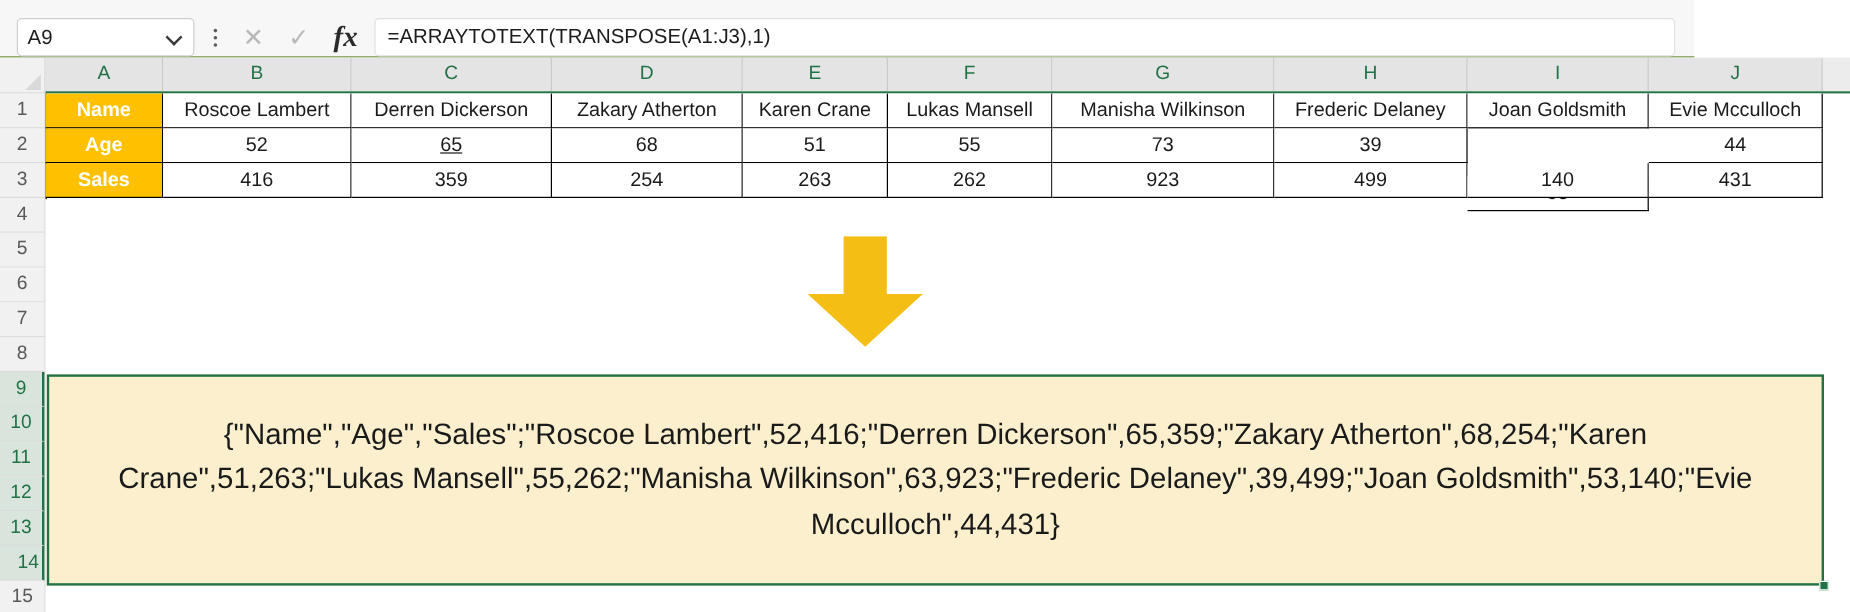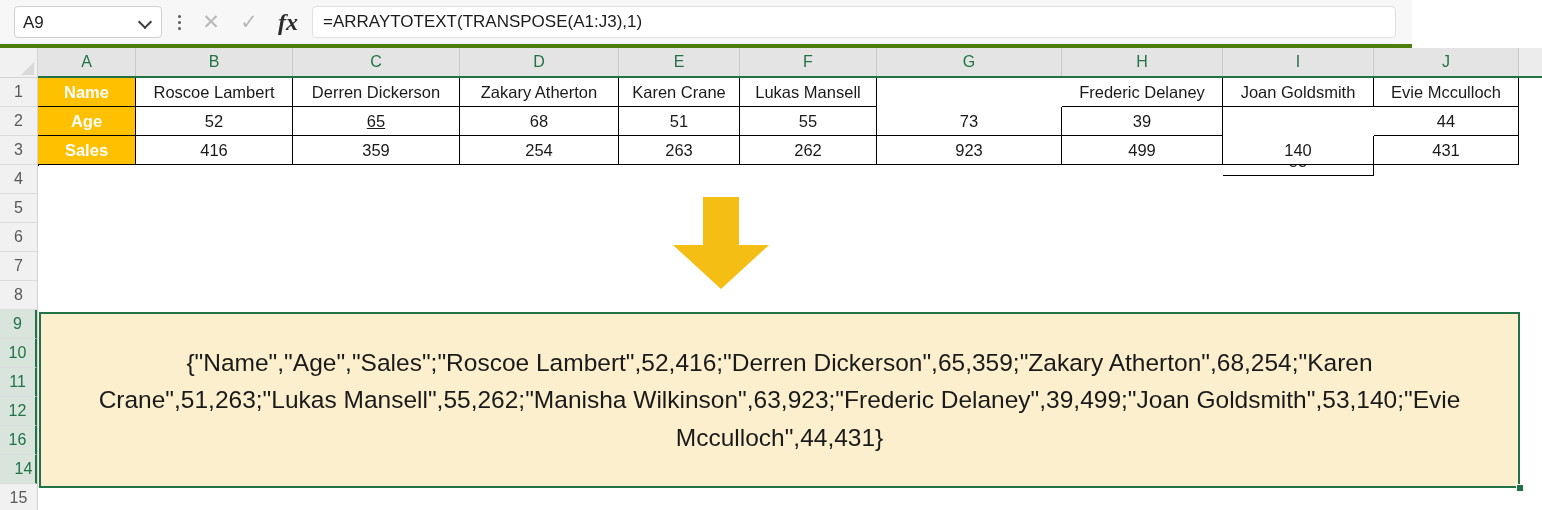--- a/index.html
+++ b/index.html
@@ -13,23 +13,23 @@
     -webkit-font-smoothing: antialiased;
   }
 
   
   .formula-strip {
     position: absolute;
     left: 0; top: 0;
     width: 1412px; height: 48px;
     background: #f7f7f7;
     display: flex;
-    align-items: center;
+    align-items: flex-end;
     padding: 0 8px;
-    border-bottom: 4px solid #4d7c0f;
+    border-bottom: 1px solid #4d7c0f;
   }
 
   .name-box {
     width: 148px;
     height: 32px;
     background: #ffffff;
     border: 1px solid #d0d0d0;
     border-radius: 4px;
     display: flex;
     align-items: center;
@@ -324,21 +324,21 @@
       <div class="rowhead" style="top: 58px; height: 29px;">3</div>
       <div class="rowhead" style="top: 87px; height: 29px;">4</div>
       <div class="rowhead" style="top: 116px; height: 29px;">5</div>
       <div class="rowhead" style="top: 145px; height: 29px;">6</div>
       <div class="rowhead" style="top: 174px; height: 29px;">7</div>
       <div class="rowhead" style="top: 203px; height: 29px;">8</div>
       <div class="rowhead sel" style="top: 232px; height: 29px;">9</div>
       <div class="rowhead sel" style="top: 261px; height: 29px;">10</div>
       <div class="rowhead sel" style="top: 290px; height: 29px;">11</div>
       <div class="rowhead sel" style="top: 319px; height: 29px;">12</div>
-      <div class="rowhead sel" style="top: 348px; height: 29px;">16</div>
+      <div class="rowhead sel" style="top: 348px; height: 29px;">13</div>
       <div class="rowhead sel" style="top: 377px; height: 29px; padding-left: 12px;">14</div>
       <div class="rowhead" style="top: 406px; height: 29px;">15</div>
     </div>
 
   <div class="cells">
 
     <div class="table-left-edge" style="left:0;top:0;width:1px;height:88px;"></div>
 
     <div class="arrow" style="left:635px; top:119px;">
       <div class="shaft"></div>
@@ -361,20 +361,21 @@
       <div class="cell" style="left: 255px; width: 167px; top: 58px; height: 29px;">359</div>
       <div class="cell" style="left: 422px; width: 159px; top: 0px; height: 29px;">Zakary Atherton</div>
       <div class="cell" style="left: 422px; width: 159px; top: 29px; height: 29px;">68</div>
       <div class="cell" style="left: 422px; width: 159px; top: 58px; height: 29px;">254</div>
       <div class="cell" style="left: 581px; width: 121px; top: 0px; height: 29px;">Karen Crane</div>
       <div class="cell" style="left: 581px; width: 121px; top: 29px; height: 29px;">51</div>
       <div class="cell" style="left: 581px; width: 121px; top: 58px; height: 29px;">263</div>
       <div class="cell" style="left: 702px; width: 137px; top: 0px; height: 29px;">Lukas Mansell</div>
       <div class="cell" style="left: 702px; width: 137px; top: 29px; height: 29px;">55</div>
       <div class="cell" style="left: 702px; width: 137px; top: 58px; height: 29px;">262</div>
+      <div class="cell" style="left: 839px; width: 185px; top: 0px; height: 29px;">Manisha Wilkinson</div>
       <div class="cell" style="left: 839px; width: 185px; top: 29px; height: 29px;">73</div>
       <div class="cell" style="left: 839px; width: 185px; top: 58px; height: 29px;">923</div>
       <div class="cell" style="left: 1024px; width: 161px; top: 0px; height: 29px;">Frederic Delaney</div>
       <div class="cell" style="left: 1024px; width: 161px; top: 29px; height: 29px;">39</div>
       <div class="cell" style="left: 1024px; width: 161px; top: 58px; height: 29px;">499</div>
       <div class="cell" style="left: 1185px; width: 151px; top: 0px; height: 29px;">Joan Goldsmith</div>
       <div class="cell" style="left: 1185px; width: 151px; top: 29px; height: 29px; margin-top: 40px;">53</div>
       <div class="cell" style="left: 1185px; width: 151px; top: 58px; height: 29px;">140</div>
       <div class="cell" style="left: 1336px; width: 145px; top: 0px; height: 29px;">Evie Mcculloch</div>
       <div class="cell" style="left: 1336px; width: 145px; top: 29px; height: 29px;">44</div>

